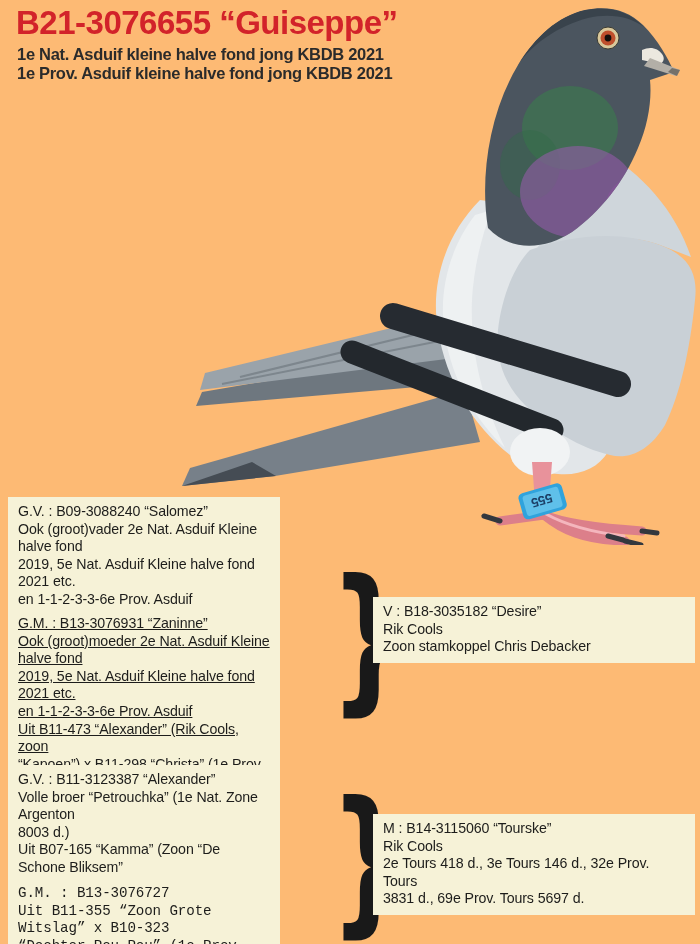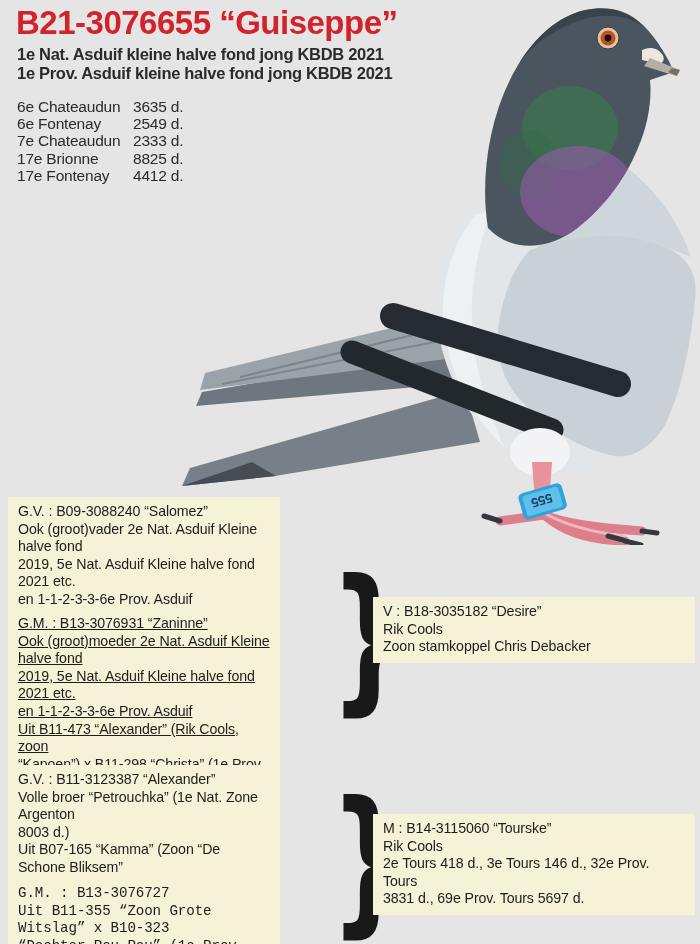--- a/index.html
+++ b/index.html
@@ -4,21 +4,21 @@
 <style>
   :root{
     --title-red:#d2232a;
     --box-bg:#f6f2d7;
     --logo-red:#e5352b;
     --ring-blue:#2fa3dd;
     --text-dark:#1d1d1b;
   }
   html,body{margin:0;padding:0;background:#fff;}
   #page{
-    position:relative;width:700px;height:944px;background:#e5e5e5;overflow:hidden;
+    position:relative;width:700px;height:944px;background:#fdba74;overflow:hidden;
     font-family:"Liberation Sans","DejaVu Sans",sans-serif;color:var(--text-dark);
   }
   .title{
     position:absolute;left:16px;top:4px;width:560px;
     font-size:33px;font-weight:bold;letter-spacing:-0.5px;color:var(--title-red);
     white-space:nowrap;
   }
   .achievements{
     position:absolute;left:17px;top:45px;
     font-size:16.5px;font-weight:bold;line-height:19px;letter-spacing:-0.3px;
@@ -57,32 +57,20 @@
 </head>
 <body>
 
 <div id="page">
 
   <div class="title">B21-3076655 “Guiseppe”</div>
 
   <div class="achievements">1e Nat. Asduif  kleine halve fond jong KBDB 2021
 1e Prov. Asduif  kleine halve fond jong KBDB 2021</div>
 
-  <div class="results">
-    <span>6e Chateaudun</span>
-      <span>3635 d.</span>
-    <span>6e Fontenay</span>
-      <span>2549 d.</span>
-    <span>7e Chateaudun</span>
-      <span>2333 d.</span>
-    <span>17e Brionne</span>
-      <span>8825 d.</span>
-    <span>17e Fontenay</span>
-      <span>4412 d.</span>
-  </div>
 
   <div class="pigeon-wrap">
     <svg width="520" height="545" viewBox="0 0 520 545">
       <defs>
         <clipPath id="neckclip">
           <path d="M308,228 C300,180 308,115 338,65 C355,37 378,16 405,10 C428,5 448,10 463,25 C478,40 488,58 494,72 L470,80 C472,100 468,125 458,148 C444,182 420,212 392,232 C365,250 330,252 308,228 Z"></path>
         </clipPath>
       </defs>
 
       <path d="M285,390 L10,468 L2,486 L95,476 L300,442 Z" fill="#778089"></path>

